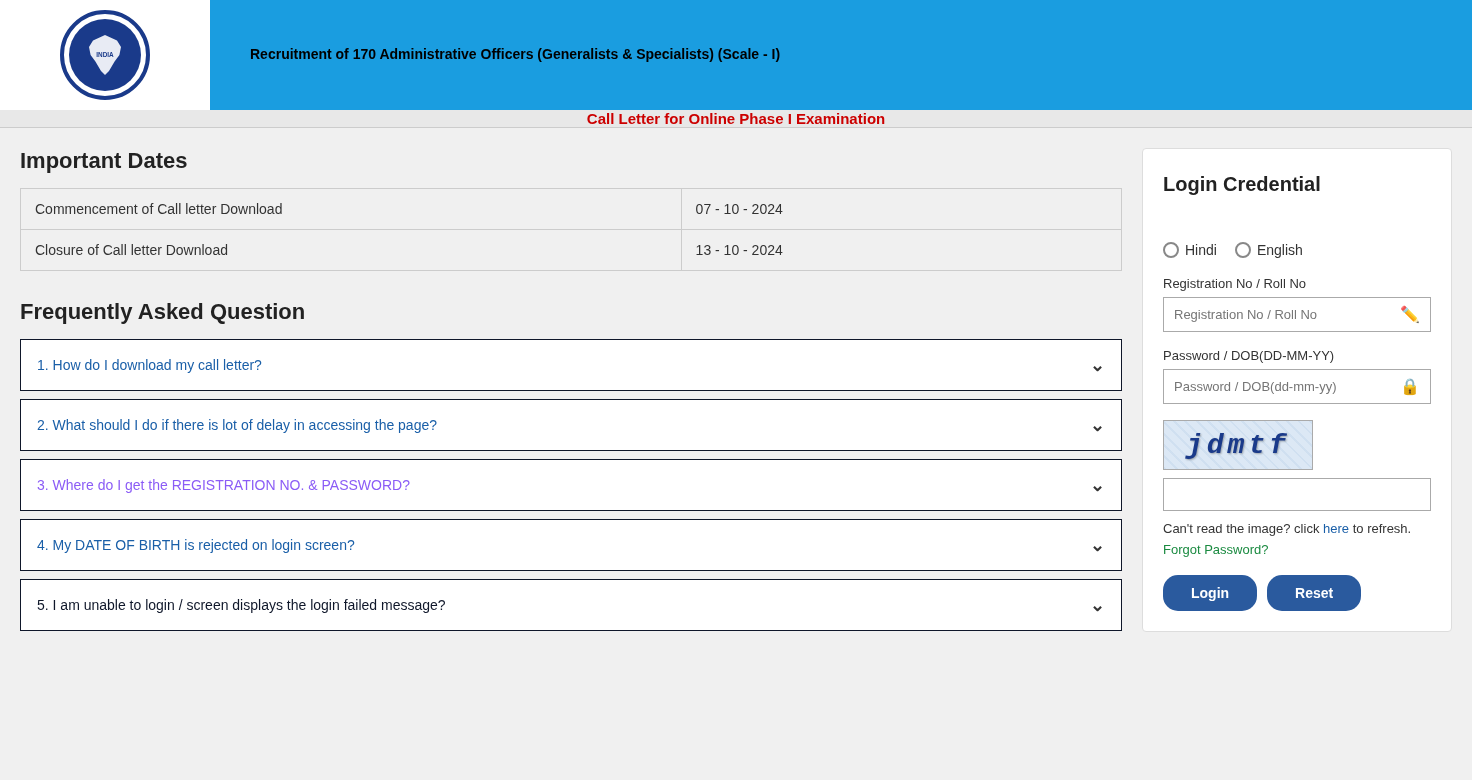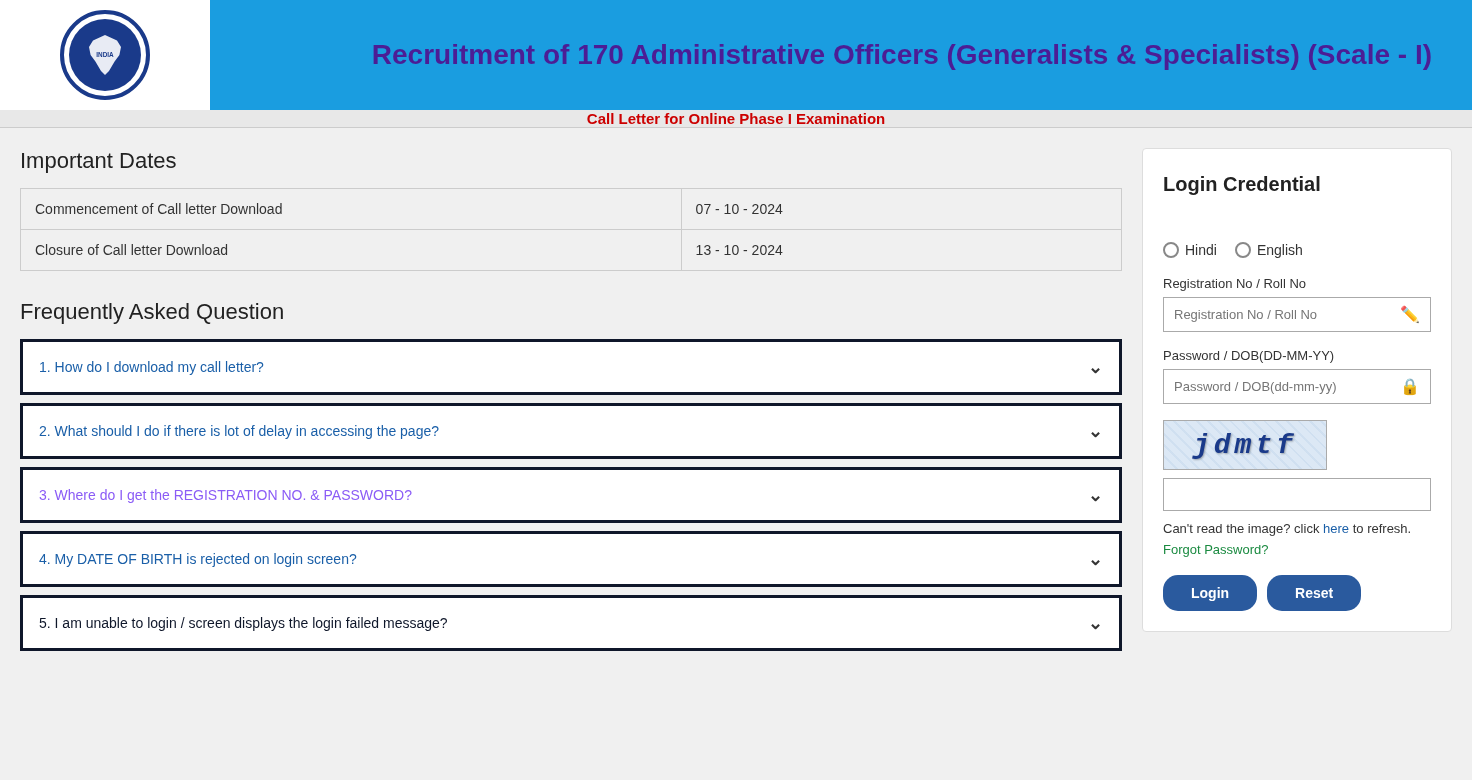--- a/index.html
+++ b/index.html
@@ -38,23 +38,23 @@
       width: 72px;
       height: 72px;
       border-radius: 50%;
       background: #1a3a8a;
       display: flex;
       align-items: center;
       justify-content: center;
     }
     .header-title {
       flex: 1;
-      text-align: right;
-      color: #4c1d95;
-      font-size: 28px;
+      text-align: left;
+      color: #000000;
+      font-size: 14px;
       font-weight: bold;
       padding: 20px 40px;
       line-height: 1.4;
     }
 
     
     .sub-header {
       background: #e8e8e8;
       text-align: center;
       font-weight: bold;
@@ -72,21 +72,21 @@
       min-height: calc(780px - 150px);
     }
 
     
     .left-section {
       flex: 1;
     }
 
     .section-title {
       font-size: 22px;
-      font-weight: normal;
+      font-weight: bold;
       color: #222;
       margin-bottom: 14px;
     }
 
     
     .dates-table {
       width: 100%;
       border-collapse: collapse;
       border: 1px solid #ccc;
       margin-bottom: 28px;
@@ -99,21 +99,21 @@
     }
     .dates-table td:first-child {
       width: 60%;
     }
     .dates-table td:last-child {
       color: #333;
     }
 
     
     .faq-item {
-      border: 3px solid #0f172a;
+      border: 1px solid #0f172a;
       margin-bottom: 8px;
       background: white;
       cursor: pointer;
     }
     .faq-header {
       display: flex;
       justify-content: space-between;
       align-items: center;
       padding: 14px 16px;
       color: #1a5fa8;
@@ -187,21 +187,21 @@
     }
     .input-icon {
       padding: 0 10px;
       color: #555;
       font-size: 16px;
       cursor: pointer;
     }
 
     
     .captcha-img {
-      width: 164px;
+      width: 150px;
       height: 50px;
       background: #dce8f5;
       border: 1px solid #aaa;
       display: flex;
       align-items: center;
       justify-content: center;
       font-size: 28px;
       font-weight: bold;
       font-style: italic;
       color: #1a3a8a;

